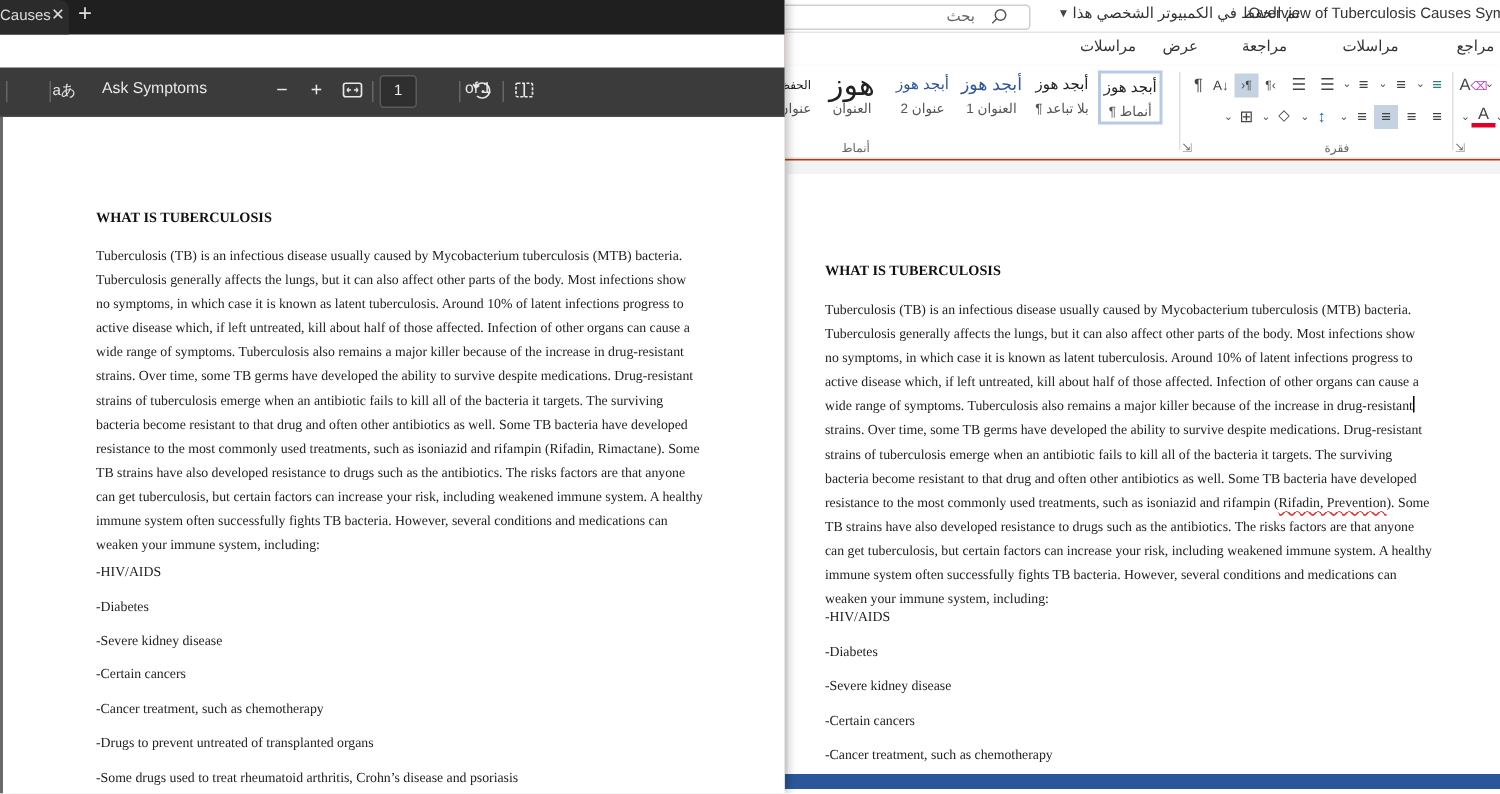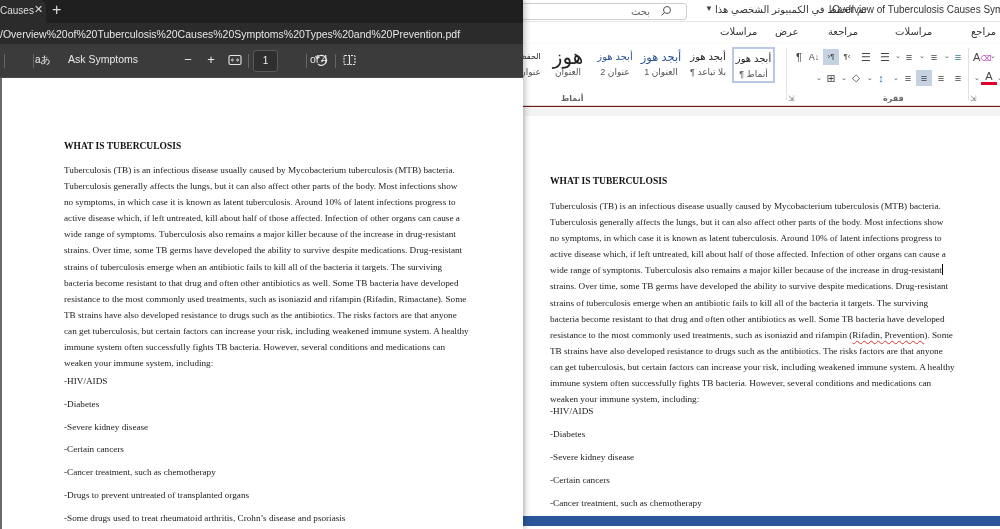--- a/index.html
+++ b/index.html
@@ -1,37 +1,37 @@
 <!DOCTYPE html>
 <html><head>
 <meta charset="utf-8">
 <style>
   * { box-sizing: border-box; margin: 0; padding: 0; }
   html, body { width: 1000px; height: 529px; overflow: hidden; background: #fff; }
   body { position: relative; font-family: "Liberation Sans", "DejaVu Sans", sans-serif; }
 
   
-  .word { position: absolute; left: 523px; top: 0; width: 477px; height: 526px; background: #7f1d1d; overflow: hidden; }
+  .word { position: absolute; left: 523px; top: 0; width: 477px; height: 526px; background: #c2410c; overflow: hidden; }
   .word-title { position: absolute; left: 0; top: 0; width: 477px; height: 22px; background: #fff; border-bottom: 1px solid #e6e6e6; }
   .word-title .doc-title { position: absolute; right: -130px; top: 4px; font-size: 10px; color: #333; white-space: nowrap; direction: ltr; }
   .word-title .save-state { position: absolute; left: 192px; top: 4px; font-size: 10px; color: #333; white-space: nowrap; direction: rtl; }
   .word-title .dd-arrow { position: absolute; left: 182px; top: 4px; font-size: 8px; color: #444; }
   .word-search { position: absolute; left: -8px; top: 3px; width: 172px; height: 17px; border: 1px solid #cfcfcf; border-radius: 3px; background: #fff; }
   .word-search .ph { position: absolute; right: 36px; top: 2px; font-size: 10px; color: #666; direction: rtl; }
   .word-search .icon { position: absolute; right: 14px; top: 1px; width: 12px; height: 12px; }
 
   .word-tabs { position: absolute; left: 0; top: 22px; width: 477px; height: 22px; background: #fff; }
   .word-tabs .tab { position: absolute; top: 4px; font-size: 10px; color: #333; white-space: nowrap; direction: rtl; }
 
   .ribbon { position: absolute; left: 0; top: 44px; width: 477px; height: 62px; background: #fff; border-bottom: 1px solid #dcdcdc; box-shadow: 0 1px 3px rgba(0,0,0,0.12); }
   .style-card { position: absolute; top: 3px; height: 36px; text-align: center; }
   .style-card .sample { display: block; font-size: 10px; color: #222; height: 20px; line-height: 20px; white-space: nowrap; }
   .style-card .name { display: block; font-size: 9px; color: #555; white-space: nowrap; }
   .style-card.selected { border: 2px solid #b7c9e5; background: #fff; }
-  .group-label { position: absolute; top: 50px; font-size: 8px; color: #666; font-weight: bold; }
+  .group-label { position: absolute; top: 50px; font-size: 8px; color: #666; }
   .launcher { position: absolute; top: 50px; font-size: 8px; color: #777; }
   .rib-sep { position: absolute; top: 4px; width: 1px; height: 52px; background: #e1e1e1; }
   .rib-btn { position: absolute; width: 16px; height: 16px; font-size: 11px; color: #444; text-align: center; line-height: 16px; }
   .rib-btn.active { background: #c5d2e2; }
   .rib-dd { position: absolute; font-size: 7px; color: #555; }
 
   .word-canvas { position: absolute; left: 0; top: 107px; width: 477px; height: 409px; background: #f3f3f3; }
   .word-page { position: absolute; left: 2px; top: 9px; width: 500px; height: 420px; background: #fff; }
   .word-page .h { position: absolute; left: 25px; top: 60px; font-family: "Liberation Serif", "DejaVu Serif", serif; font-weight: bold; font-size: 9.5px; color: #111; }
   .word-page .p { position: absolute; left: 25px; top: 82px; width: 410px; font-family: "Liberation Serif", "DejaVu Serif", serif; font-size: 9.2px; line-height: 16.1px; color: #222; }
@@ -187,40 +187,37 @@
 
 <div class="edge">
   <div class="edge-tabbar">
     <div class="edge-tab">
       <span class="label">Causes</span>
       <span class="close">✕</span>
     </div>
     <span class="edge-newtab">+</span>
   </div>
 
-  <div class="edge-addr">
-    <span class="url">/Overview%20of%20Tuberculosis%20Causes%20Symptoms%20Types%20and%20Prevention.pdf</span>
-  </div>
 
   <div class="edge-toolbar">
     <div class="tb-sep" style="left:4px"></div>
     <span class="tb-item" style="left:11px;font-size:10px">aあ</span>
     <div class="tb-sep" style="left:33px"></div>
     <span class="tb-item" style="left:44px">Ask Symptoms</span>
     <span class="tb-icon" style="left:180px">−</span>
     <span class="tb-icon" style="left:203px">+</span>
     <span class="tb-icon" style="left:227px">
       <svg width="14" height="12" viewBox="0 0 14 12" style="margin-top:2px">
           <rect x="1" y="1.5" width="12" height="9" rx="1.5" fill="none" stroke="#e8e8e8" stroke-width="1.1"></rect>
           <path d="M3.5 6 L6 6 M8 6 L10.5 6 M4.5 4.5 L3.5 6 L4.5 7.5 M9.5 4.5 L10.5 6 L9.5 7.5" stroke="#e8e8e8" stroke-width="0.9" fill="none"></path>
         </svg>
     </span>
     <div class="tb-sep" style="left:248px"></div>
     <div class="page-box">1</div>
-    <span class="tb-item" style="left:286px">of 4</span>
+    <span class="tb-item" style="left:286px">of 1</span>
     <div class="tb-sep" style="left:306px"></div>
     <span class="tb-icon" style="left:313px">
       <svg width="14" height="14" viewBox="0 0 14 14" style="margin-top:1px">
           <path d="M3 5 A5 5 0 1 1 4 11" fill="none" stroke="#e8e8e8" stroke-width="1.1"></path>
           <path d="M1.5 3 L3 5.5 L5.5 4" fill="none" stroke="#e8e8e8" stroke-width="1.1"></path>
           <circle cx="8" cy="8" r="1" fill="#e8e8e8"></circle>
         </svg>
     </span>
     <div class="tb-sep" style="left:335px"></div>
     <span class="tb-icon" style="left:342px">

